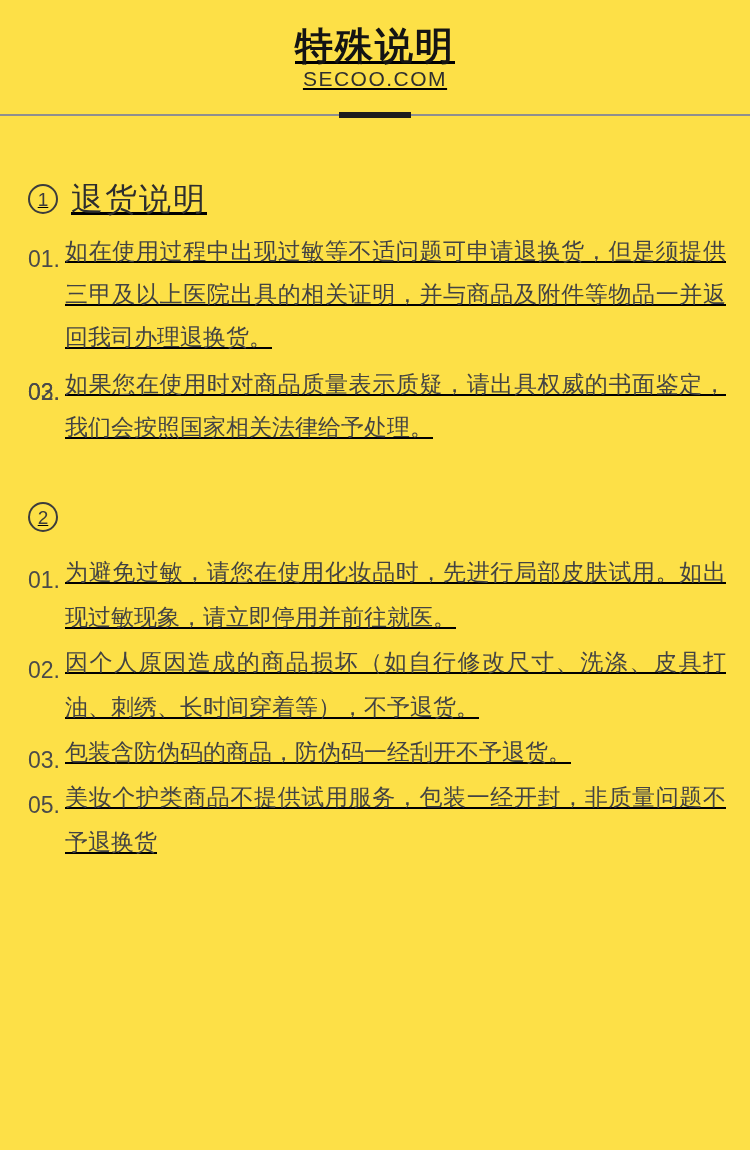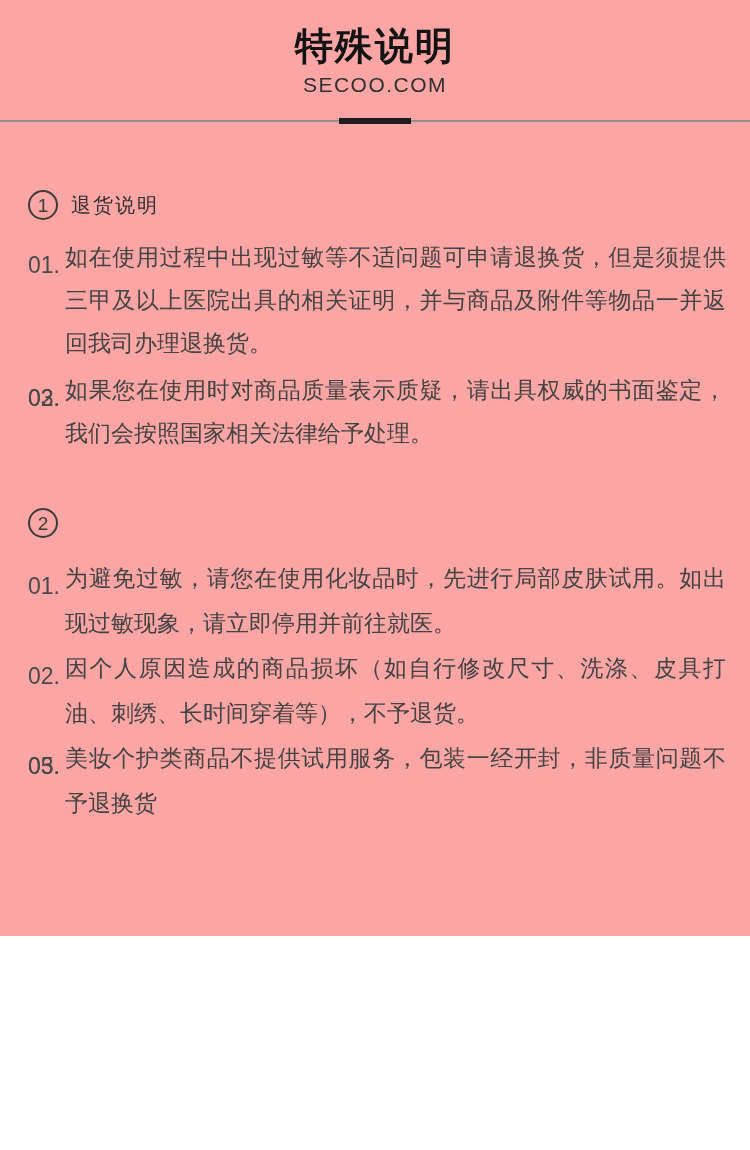--- a/index.html
+++ b/index.html
@@ -2,30 +2,30 @@
 <html><head>
 <meta charset="utf-8">
 <style>
   * { margin:0; padding:0; box-sizing:border-box; }
   html,body { background:#ffffff; }
   body {
     width:750px; height:1150px;
     font-family:"Liberation Sans","DejaVu Sans",sans-serif;
     overflow:hidden;
   }
-  .page { width:750px; height:936px; background:#fca5a5; }
+  .page { width:750px; height:1150px; background:#fde047;text-decoration:underline; }
 
   
   .header { padding-top:25px; text-align:center; }
   .page-title {
     font-size:38px; font-weight:700; color:#141414;
     letter-spacing:2px; line-height:42px;
   }
   .brand {
-    margin-top:6px; font-size:21px; color:#2f2f2f;
+    font-size:21px; color:#2f2f2f;
     letter-spacing:1.5px; line-height:24px; font-weight:400;
   }
 
   
   .divider { position:relative; margin-top:21px; height:6px; }
   .divider-line {
     position:absolute; top:2px; left:0; right:0; height:2px; background:#8f8f8f;
   }
   .divider-accent {
     position:absolute; top:0; left:50%; transform:translateX(-50%);
@@ -39,21 +39,21 @@
     display:flex; align-items:center; gap:13px; font-weight:400;
   }
   .sec1 .section-heading { margin-top:64px; }
   .sec2 .section-heading { margin-top:53px; }
   .badge {
     flex:0 0 auto;
     width:30px; height:30px; border:2px solid #3c3c3c; border-radius:50%;
     display:flex; align-items:center; justify-content:center;
     font-size:19px; color:#3c3c3c; line-height:1;
   }
-  .section-title { font-size:20px; color:#2e2e2e; letter-spacing:2px; line-height:34px; }
+  .section-title { font-size:32px; color:#2e2e2e; letter-spacing:2px; line-height:34px; }
 
   ol.items { list-style:none; margin-top:14px; }
   .sec2 ol.items { margin-top:18px; }
   li.item {
     position:relative; padding-left:37px;
     font-size:23px; color:#434343; line-height:43px;
     text-align:justify;
   }
   .sec1 li.item { margin-bottom:4px; }
   .sec2 li.item { line-height:45px; margin-bottom:0; }
@@ -104,20 +104,21 @@
         <li class="item">
           <span class="item-num">01.</span>
           <span class="item-text">为避免过敏，请您在使用化妆品时，先进行局部皮肤试用。如出现过敏现象，请立即停用并前往就医。</span>
         </li>
         <li class="item">
           <span class="item-num">02.</span>
           <span class="item-text">因个人原因造成的商品损坏（如自行修改尺寸、洗涤、皮具打油、刺绣、长时间穿着等），不予退货。</span>
         </li>
         <li class="item">
           <span class="item-num">03.</span>
+          <span class="item-text">包装含防伪码的商品，防伪码一经刮开不予退货。</span>
         </li>
         <li class="item">
           <span class="item-num">05.</span>
           <span class="item-text">美妆个护类商品不提供试用服务，包装一经开封，非质量问题不予退换货</span>
         </li>
       </ol>
     </section>
 
   </main>
 </div>

